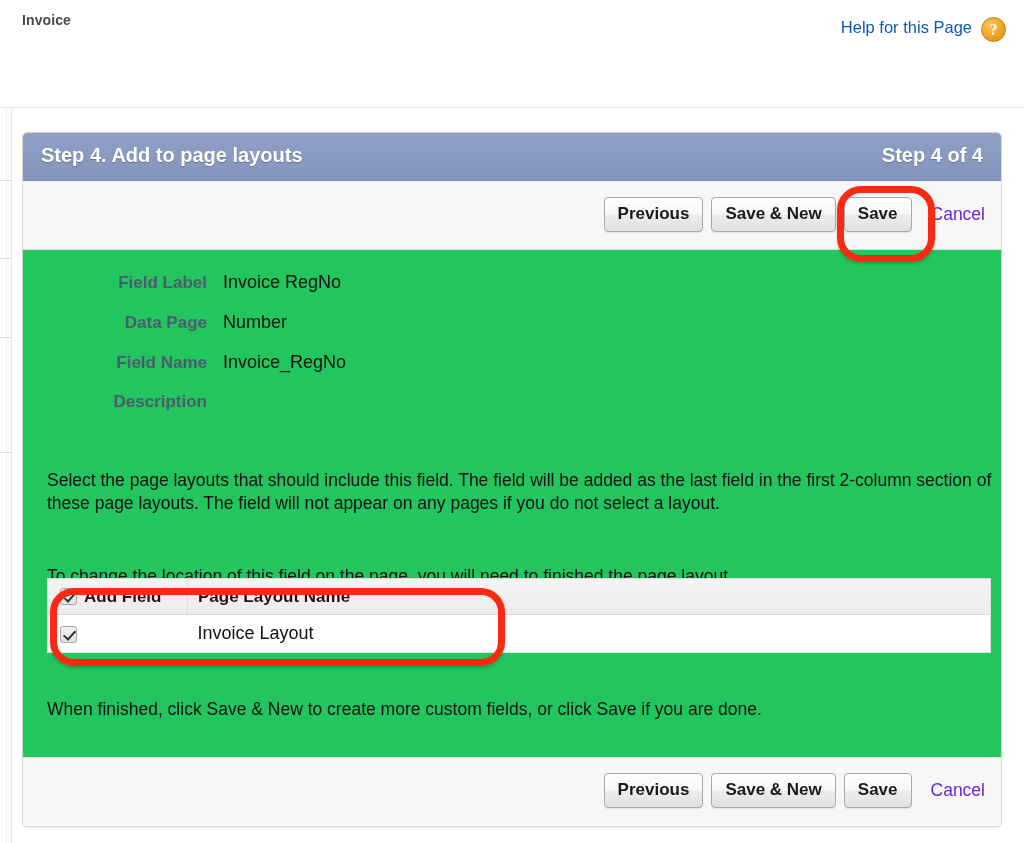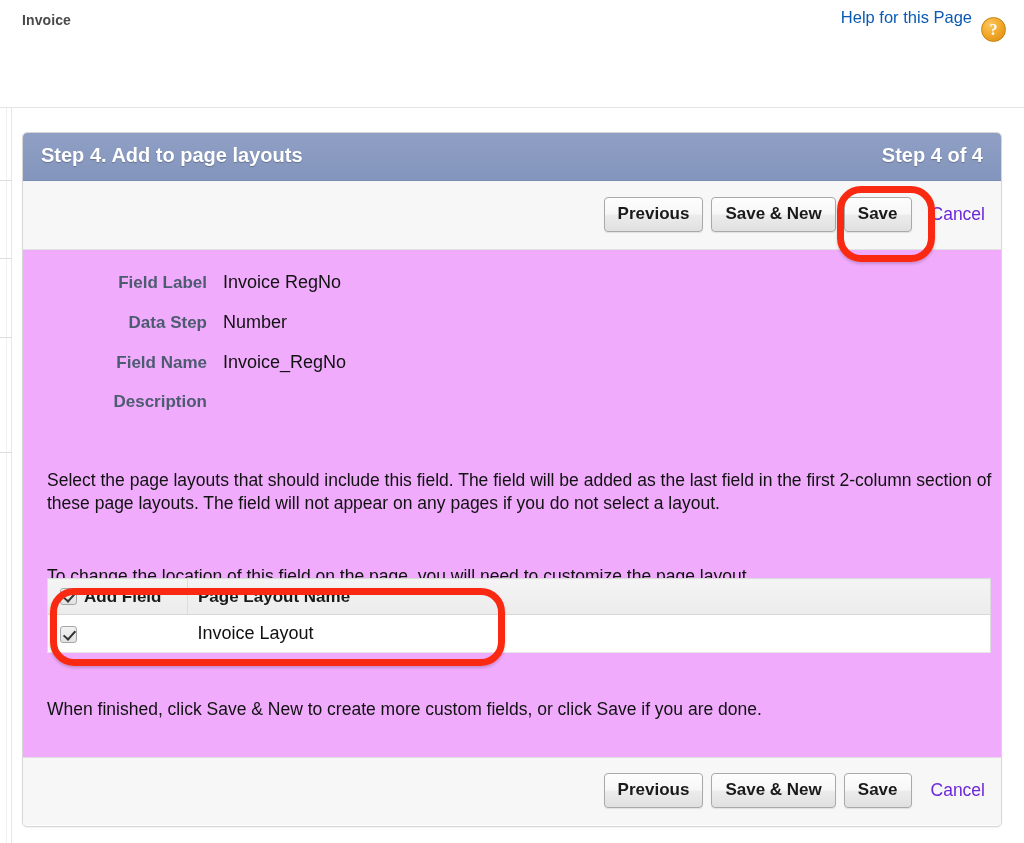--- a/index.html
+++ b/index.html
@@ -45,21 +45,21 @@
     font-size: 14px; font-weight: bold;
     color: #4a4a4a; letter-spacing: 0.1px;
   }
   .page-title {
     position: absolute; left: 20px; top: 29px;
     font-size: 35px; font-weight: normal;
     color: #000000; letter-spacing: -0.2px;
     white-space: nowrap;
   }
   .help-link {
-    position: absolute; right: 52px; top: 8px;
+    position: absolute; right: 52px; top: 18px;
     font-size: 16.5px; color: #0a5ab5;
     text-decoration: none; white-space: nowrap;
   }
   .help-icon {
     position: absolute; right: 18px; top: 17px;
     width: 25px; height: 25px; border-radius: 50%;
     background: radial-gradient(circle at 35% 28%, #fcc65c 0%, #f0a424 55%, #d78b14 100%);
     border: 1px solid #c4820f;
     color: #ffffff; font-size: 16px; font-weight: bold;
     line-height: 23px; text-align: center;
@@ -119,21 +119,21 @@
     font-family: "Liberation Sans", sans-serif;
   }
   .link-cancel {
     font-size: 17.5px; color: #6d28d9;
     text-decoration: none; margin-left: 11px;
     white-space: nowrap; cursor: pointer;
   }
 
   .card-body {
     position: relative;
-    background: #f0abfc;
+    background: #22c55e;
     height: 507px;
     text-decoration: underline;
   }
 
   
   .details { position: absolute; left: 0; top: 22px; width: 100%; }
   .detail-row {
     display: flex; align-items: baseline;
     height: 40px;
   }
@@ -264,35 +264,35 @@
     </div>
 
     <div class="card-body">
 
       <div class="details">
         <div class="detail-row">
           <div class="detail-label">Field Label</div>
           <div class="detail-value">Invoice RegNo</div>
         </div>
         <div class="detail-row">
-          <div class="detail-label">Data Step</div>
+          <div class="detail-label">Data Page</div>
           <div class="detail-value">Number</div>
         </div>
         <div class="detail-row">
           <div class="detail-label">Field Name</div>
           <div class="detail-value">Invoice_RegNo</div>
         </div>
         <div class="detail-row">
           <div class="detail-label">Description</div>
           <div class="detail-value"></div>
         </div>
       </div>
 
       <p class="para" id="para-1">Select the page layouts that should include this field. The field will be added as the last field in the first 2-column section of these page layouts. The field will not appear on any pages if you do not select a layout.</p>
-      <p class="para" id="para-2">To change the location of this field on the page, you will need to customize the page layout.</p>
+      <p class="para" id="para-2">To change the location of this field on the page, you will need to finished the page layout.</p>
 
       <table class="layout-table">
         <thead>
           <tr>
             <th class="col-add">
               <span class="th-inner">
                 <span class="cb"></span>
                 <span>Add Field</span>
               </span>
             </th>

